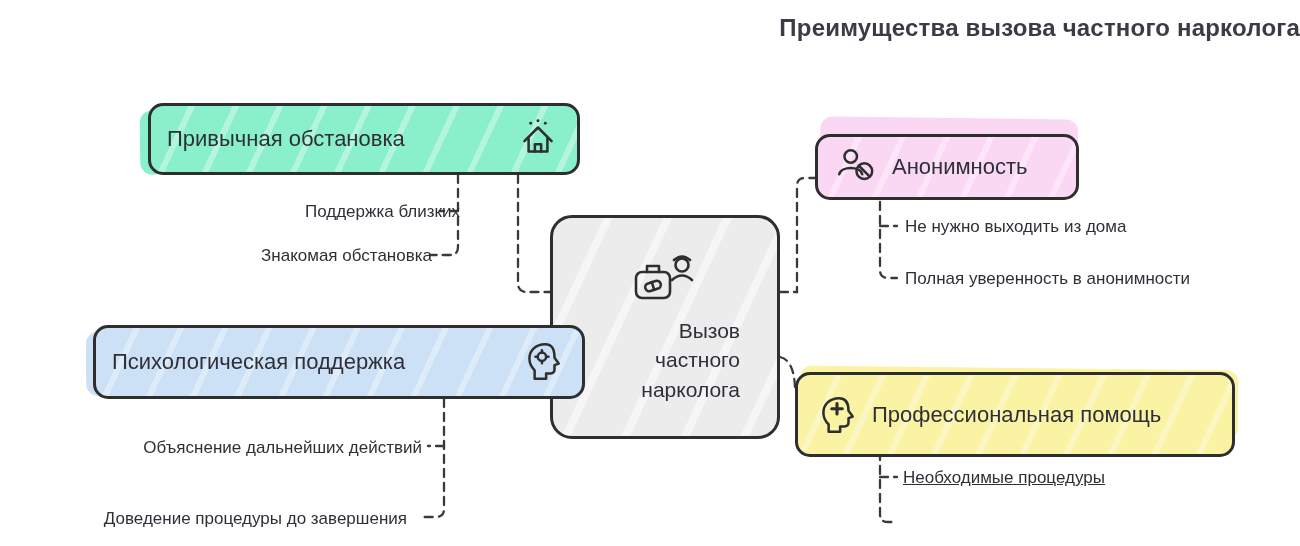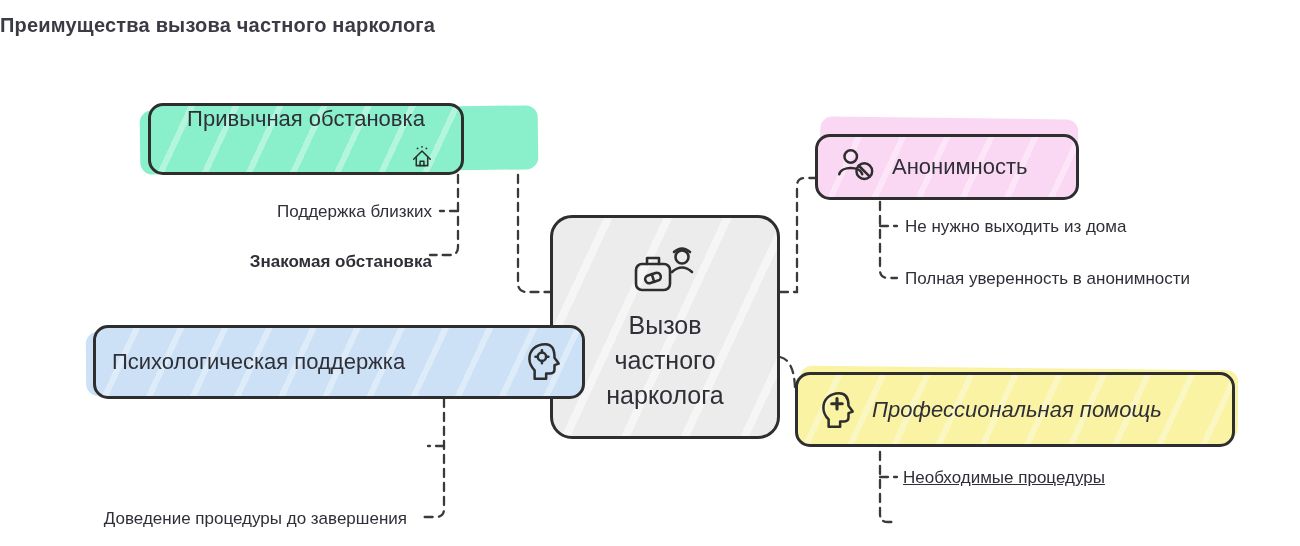--- a/index.html
+++ b/index.html
@@ -1,55 +1,55 @@
 <!DOCTYPE html>
 <html><head>
 <meta charset="utf-8">
 <style>
   html, body { margin:0; padding:0; background:#ffffff; }
   body { font-family:"Liberation Sans", sans-serif; color:#2f2f38; }
   .canvas { position:relative; width:1300px; height:546px; background:#ffffff; overflow:hidden; margin:0 auto; }
 
-  .title { position:absolute; top:14px; left:0; width:100%; margin:0; text-align:left;
-           font-size:20px; font-weight:bold; color:#3b3b46; letter-spacing:.2px; }
+  .title { position:absolute; top:14px; left:0; width:100%; margin:0; text-align:right;
+           font-size:24px; font-weight:bold; color:#3b3b46; letter-spacing:.2px; }
 
   .connectors { position:absolute; left:0; top:0; width:1300px; height:546px; pointer-events:none; }
 
   .node { position:absolute; box-sizing:border-box; }
 
   
   .hl { background-color:var(--c); border:3px solid #2e2e2e; border-radius:15px;
         display:flex; align-items:center; gap:12px; padding:0 16px;
         background-image:repeating-linear-gradient(115deg, transparent 0 34px, rgba(255,255,255,.35) 34px 40px); }
   .hl-label { font-size:22px; white-space:nowrap; }
   .icon-right .hl-icon { margin-left:auto; }
 
-  .hl-green  { left:148px; top:103px; width:316px; height:72px;flex-direction:column; --c:#8af0cb; }
+  .hl-green  { left:148px; top:103px; width:432px; height:72px; --c:#8af0cb; }
   .hl-pink   { left:815px; top:122px; width:264px; height:66px;margin-top:12px; --c:#fad8f3; }
   .hl-blue   { left:93px;  top:325px; width:492px; height:74px; --c:#cde1f6; }
-  .hl-yellow { left:795px; top:372px; width:440px; height:75px;font-style:italic; --c:#f9f3a3; }
+  .hl-yellow { left:795px; top:372px; width:440px; height:85px; --c:#f9f3a3; }
 
   
   .spill { position:absolute; border-radius:12px; }
   .spill-green  { left:140px; top:108px; width:398px; height:64px; background:#8af0cb; transform:rotate(-0.8deg); }
   .spill-pink   { left:820px; top:118px; width:258px; height:70px; background:#fad8f3; transform:rotate(0.7deg); }
   .spill-blue   { left:86px;  top:330px; width:452px; height:64px; background:#cde1f6; transform:rotate(-0.5deg); }
   .spill-yellow { left:800px; top:368px; width:438px; height:70px; background:#f9f3a3; transform:rotate(0.6deg); }
 
   
   .center { left:550px; top:215px; width:230px; height:224px; background-color:#ececec;
             border:3px solid #2e2e2e; border-radius:22px;
             display:flex; flex-direction:column; align-items:center; justify-content:center; gap:8px;
             background-image:repeating-linear-gradient(115deg, transparent 0 46px, rgba(255,255,255,.5) 46px 54px); }
-  .center-label { font-size:25px; line-height:1.4; text-align:center; width:150px; color:#2f2f38; }
+  .center-label { font-size:21px; line-height:1.4; text-align:right; width:150px; color:#2f2f38; }
 
   
   .leaf { position:absolute; font-size:17px; white-space:nowrap; color:#2f2f38; }
-  .leaf1 { right:868px; top:202px; text-align:right; }
-  .leaf2 { right:868px; top:252px; text-align:left;font-weight:bold; }
+  .leaf1 { right:840px; top:202px; text-align:right; }
+  .leaf2 { right:868px; top:246px; text-align:left; }
   .leaf3 { right:878px; top:438px; text-align:right; }
   .leaf4 { right:893px; top:509px; text-align:left; }
   .leaf5 { left:905px; top:217px; }
   .leaf6 { left:905px; top:269px; }
   .leaf7 { left:903px; top:468px;text-decoration:underline; }
   .leaf8 { left:903px; top:514px; }
 </style>
 </head>
 <body>
 
@@ -140,18 +140,19 @@
       <g stroke="#2e2e2e" stroke-width="2.4" fill="none" stroke-linecap="round" stroke-linejoin="round">
         <path d="M24 6 C15 6 9 12 9 20 C9 25 11 28 14 31 L14 38 H25 V33 H29 C31.5 33 33 31.5 33 29 V25 L37 23.5 L33 18 C33 11 31 6 24 6 Z"></path>
         <path d="M17 16 H27 M22 11 V21" stroke-width="3"></path>
       </g>
     </svg>
     <span class="hl-label">Профессиональная помощь</span>
   </div>
 
   <div class="leaf leaf1">Поддержка близких</div>
   <div class="leaf leaf2">Знакомая обстановка</div>
+  <div class="leaf leaf3">Объяснение дальнейших действий</div>
   <div class="leaf leaf4">Доведение процедуры до завершения</div>
   <div class="leaf leaf5">Не нужно выходить из дома</div>
   <div class="leaf leaf6">Полная уверенность в анонимности</div>
   <div class="leaf leaf7">Необходимые процедуры</div>
 
 </div>
 
 </body></html>

